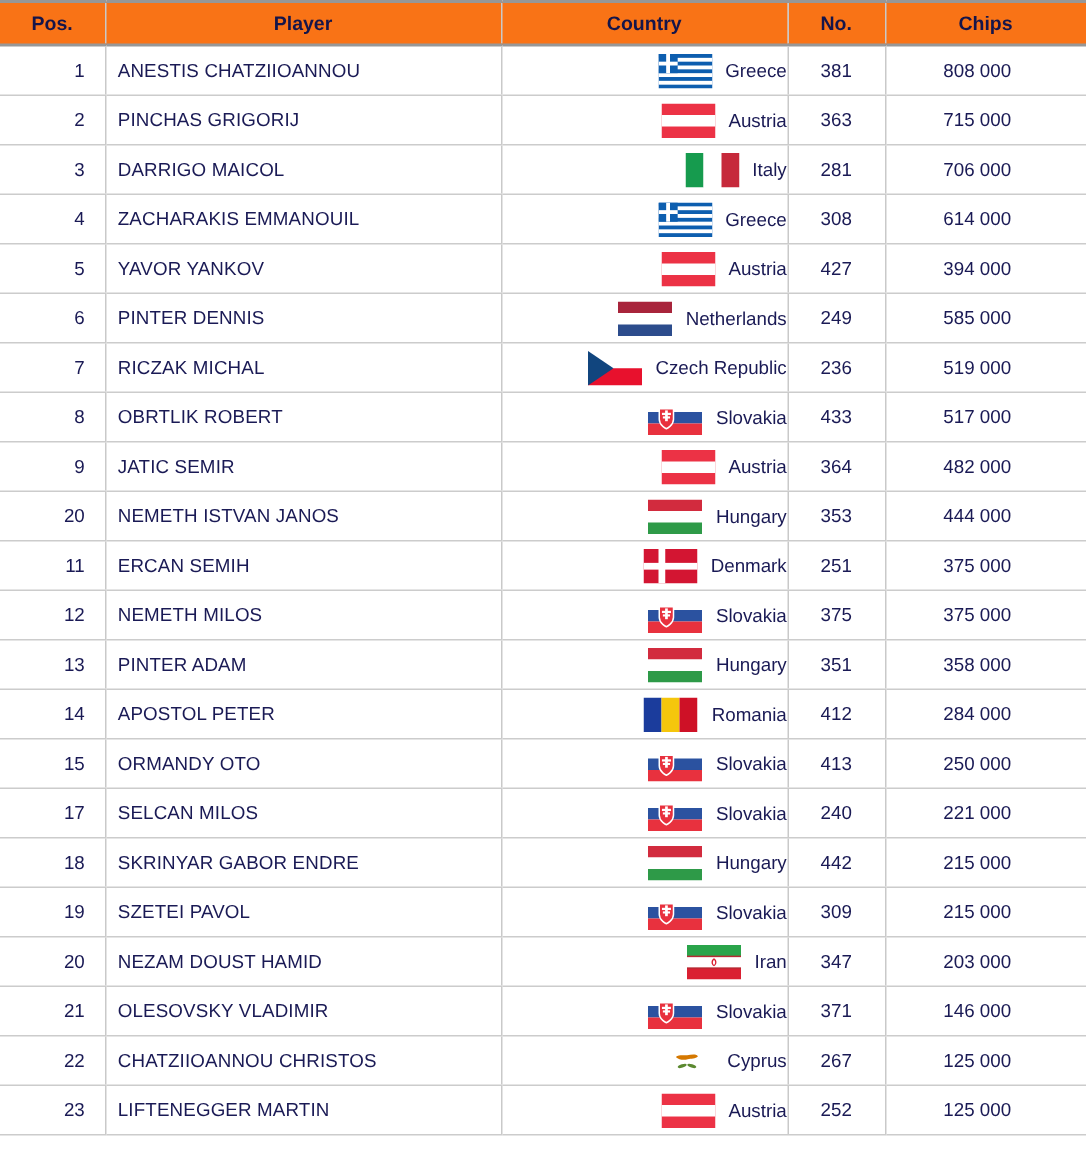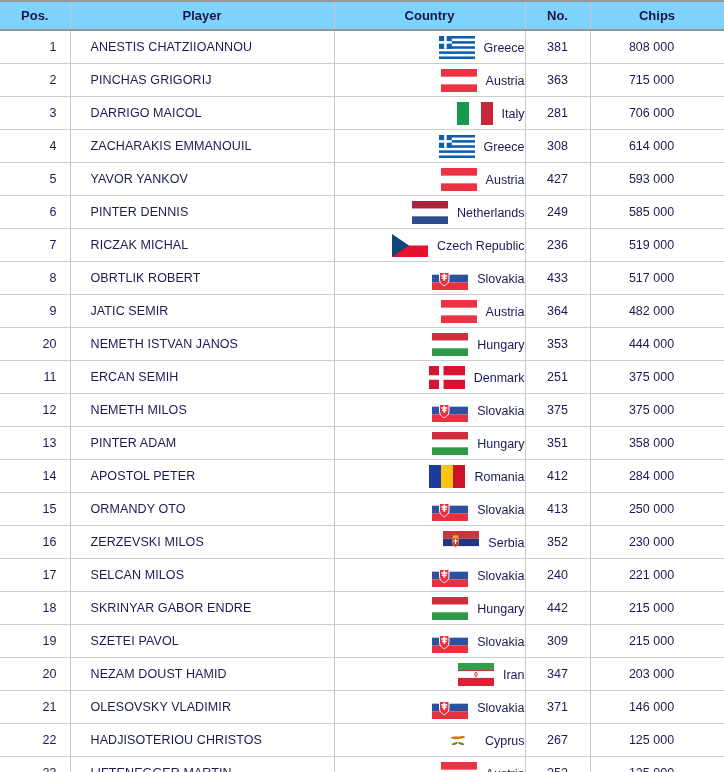--- a/index.html
+++ b/index.html
@@ -23,37 +23,37 @@
   }
   thead th {
     height: 27px;
     font-size: 13px;
     font-weight: bold;
     border-top: 2px solid #979797;
     border-bottom: 2px solid #979797;
     border-left: 1px solid #c9c9c9;
     text-align: center;
     padding: 0;
-    background: #7dd3fc;
+    background: #f97316;
     color: #15154a;
   }
   thead th:first-child { border-left: none; }
   tbody td {
     height: 32px;
     font-size: 12.5px;
     border-bottom: 1px solid #cccccc;
     border-left: 1px solid #c9c9c9;
     padding: 0;
     white-space: nowrap;
     overflow: hidden;
     background: #ffffff;
   }
   tbody td:first-child { border-left: none; }
   td.c-pos   { text-align: right;  padding-right: 13px; }
-  td.c-player{ text-align: left;   padding-left: 20px; letter-spacing: 0.1px; }
+  td.c-player{ text-align: left;   padding-left: 8px; letter-spacing: 0.1px; }
   td.c-country{ text-align: right;  padding-left: 8px; }
   td.c-no    { text-align: center; margin-left: 24px; }
   td.c-chips { text-align: center;  padding-right: 11px; }
   .flag {
     display: inline-block;
     width: 36px;
     height: 23px;
     vertical-align: middle;
     margin-right: 9px;
     line-height: 0;
@@ -151,21 +151,21 @@
   <tr>
     <td class="c-pos">5</td>
     <td class="c-player">YAVOR YANKOV</td>
     <td class="c-country">
       <span class="flag"><svg viewBox="0 0 36 23">
                 <rect width="36" height="23" fill="#EC3245"></rect>
                 <rect y="7.67" width="36" height="7.67" fill="#fff"></rect>
               </svg></span><span class="country-label">Austria</span>
     </td>
     <td class="c-no">427</td>
-    <td class="c-chips">593 000</td>
+    <td class="c-chips">394 000</td>
   </tr>
 
   <tr>
     <td class="c-pos">6</td>
     <td class="c-player">PINTER DENNIS</td>
     <td class="c-country">
       <span class="flag"><svg viewBox="0 0 36 23">
                 <rect width="36" height="7.67" fill="#A8243B"></rect>
                 <rect y="7.67" width="36" height="7.67" fill="#fff"></rect>
                 <rect y="15.33" width="36" height="7.67" fill="#2C4C8C"></rect>
@@ -305,37 +305,20 @@
                 <path d="M7.5 5.5 h9.5 v7 c0 4.2 -4.75 6.3 -4.75 6.3 S7.5 16.7 7.5 12.5 z" fill="#E8313E" stroke="#fff" stroke-width="1"></path>
                 <rect x="11.4" y="6.6" width="1.8" height="7.2" fill="#fff"></rect>
                 <rect x="9.3" y="8.2" width="6" height="1.5" fill="#fff"></rect>
                 <rect x="9.9" y="10.6" width="4.8" height="1.4" fill="#fff"></rect>
               </svg></span><span class="country-label">Slovakia</span>
     </td>
     <td class="c-no">413</td>
     <td class="c-chips">250 000</td>
   </tr>
 
-  <tr>
-    <td class="c-pos">16</td>
-    <td class="c-player">ZERZEVSKI MILOS</td>
-    <td class="c-country">
-      <span class="flag"><svg viewBox="0 0 36 23">
-                <rect width="36" height="7.67" fill="#C6363C"></rect>
-                <rect y="7.67" width="36" height="7.67" fill="#26357E"></rect>
-                <rect y="15.33" width="36" height="7.67" fill="#fff"></rect>
-                <rect x="9.8" y="4.4" width="5.4" height="2.4" fill="#EDB92E"></rect>
-                <path d="M9.5 7 h6 v4.6 c0 3 -3 4.6 -3 4.6 s-3 -1.6 -3 -4.6 z" fill="#C6363C" stroke="#EDB92E" stroke-width="0.6"></path>
-                <rect x="11.9" y="8" width="1.2" height="5" fill="#fff"></rect>
-                <rect x="10.4" y="9.4" width="4.2" height="1.1" fill="#fff"></rect>
-              </svg></span><span class="country-label">Serbia</span>
-    </td>
-    <td class="c-no">352</td>
-    <td class="c-chips">230 000</td>
-  </tr>
 
   <tr>
     <td class="c-pos">17</td>
     <td class="c-player">SELCAN MILOS</td>
     <td class="c-country">
       <span class="flag"><svg viewBox="0 0 36 23">
                 <rect width="36" height="23" fill="#fff"></rect>
                 <rect y="7.67" width="36" height="7.67" fill="#2B52A0"></rect>
                 <rect y="15.33" width="36" height="7.67" fill="#E8313E"></rect>
                 <path d="M7.5 5.5 h9.5 v7 c0 4.2 -4.75 6.3 -4.75 6.3 S7.5 16.7 7.5 12.5 z" fill="#E8313E" stroke="#fff" stroke-width="1"></path>
@@ -410,21 +393,21 @@
                 <rect x="9.3" y="8.2" width="6" height="1.5" fill="#fff"></rect>
                 <rect x="9.9" y="10.6" width="4.8" height="1.4" fill="#fff"></rect>
               </svg></span><span class="country-label">Slovakia</span>
     </td>
     <td class="c-no">371</td>
     <td class="c-chips">146 000</td>
   </tr>
 
   <tr>
     <td class="c-pos">22</td>
-    <td class="c-player">HADJISOTERIOU CHRISTOS</td>
+    <td class="c-player">CHATZIIOANNOU CHRISTOS</td>
     <td class="c-country">
       <span class="flag"><svg viewBox="0 0 36 23">
                 <rect width="36" height="23" fill="#fff"></rect>
                 <path d="M10.5 8.6 c2.6 -1.8 5.6 -0.9 7.6 -1.1 c2.6 -0.3 5.4 -1.2 7.2 0.6 c-1.6 2 -4.6 1.3 -6.8 2 c-2.8 0.9 -5.8 0.4 -8 -1.5 z" fill="#D57800"></path>
                 <ellipse cx="14.8" cy="14.6" rx="3.1" ry="1.1" fill="#5B8930" transform="rotate(-18 14.8 14.6)"></ellipse>
                 <ellipse cx="21.2" cy="14.6" rx="3.1" ry="1.1" fill="#5B8930" transform="rotate(18 21.2 14.6)"></ellipse>
               </svg></span><span class="country-label">Cyprus</span>
     </td>
     <td class="c-no">267</td>
     <td class="c-chips">125 000</td>

